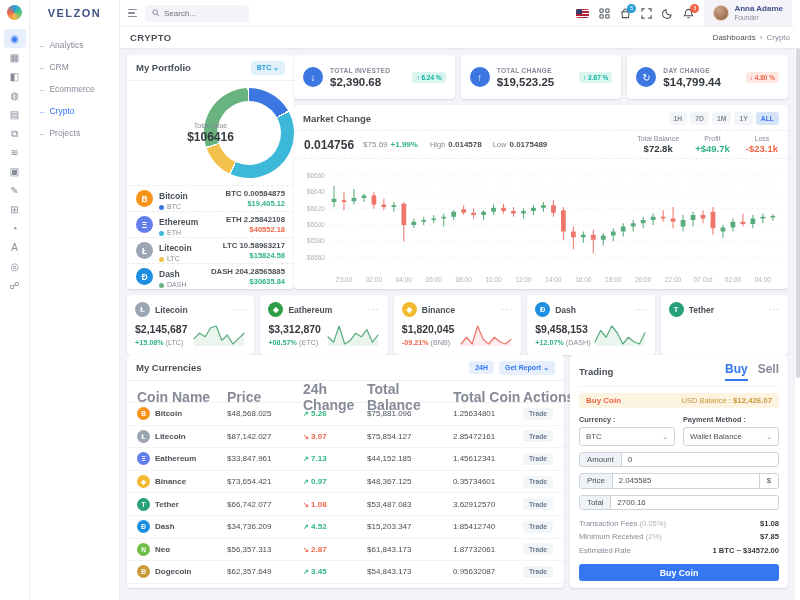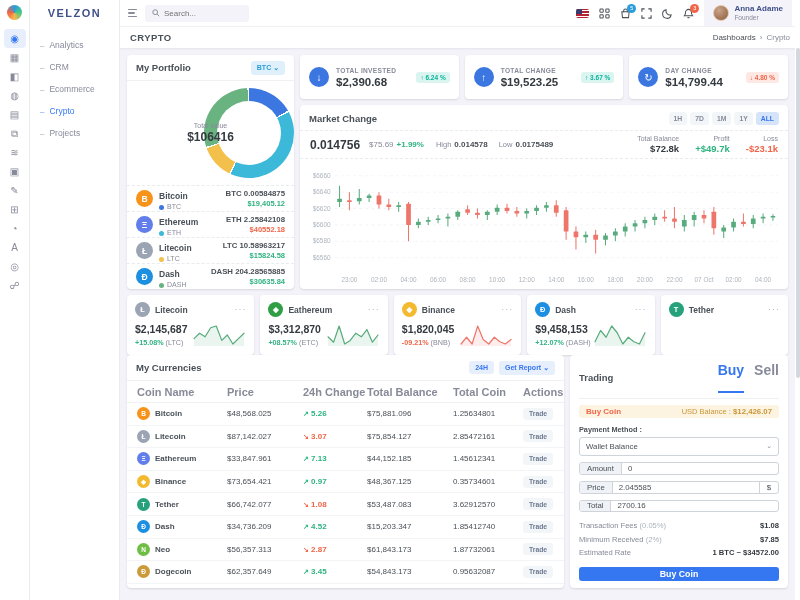--- a/index.html
+++ b/index.html
@@ -36,21 +36,21 @@
 .avatar{width:16px;height:16px;border-radius:50%;background:radial-gradient(circle at 35% 30%,#caa58a,#8a5a3b);border:1px solid #e2c6ad}
 .uname{font-size:8px;font-weight:bold;color:#405189;line-height:1.2}
 .urole{font-size:6.5px;color:#878a99;line-height:1.2}
 .titlebar{height:22px;background:#fff;border-top:1px solid #eff0f2;display:flex;align-items:center;justify-content:space-between;padding:0 10px;box-shadow:0 1px 2px rgba(56,65,74,.08)}
 .ptitle{font-size:9.5px;font-weight:bold;color:#495057;letter-spacing:.4px}
 .crumbs{font-size:8px;color:#878a99;display:flex;gap:4px;align-items:center}
 .crumbs .c1{color:#495057;cursor:pointer}
 
 .content{position:absolute;top:48px;left:0;right:0;bottom:0;padding:7px 12px 0 7px}
 .card{background:#fff;border-radius:4px;box-shadow:0 1px 2px rgba(56,65,74,.15)}
-.row1{display:flex;gap:6px;height:234px}
+.row1{display:flex;height:234px}
 .pcard{width:167px;flex:0 0 auto;display:flex;flex-direction:column}
 .chead{display:flex;align-items:center;justify-content:space-between;padding:0 9px;height:26px;border-bottom:1px solid #eff0f2}
 .ctitle{font-size:9.5px;font-weight:bold;color:#495057}
 .chip{font-size:7px;font-weight:bold;padding:3px 6px;border-radius:3px;cursor:pointer}
 .chip.sky{background:#dff0fa;color:#299cdb}
 .chip.blue{background:#e7effd;color:#3577f1}
 .donut-wrap{display:flex;align-items:center;justify-content:flex-end;position:relative;height:104px}
 .donut{width:90px;height:90px;border-radius:50%;position:relative}
 .donut::after{content:"";position:absolute;inset:13px;background:#fff;border-radius:50%}
 .dcenter{position:absolute;inset:0;display:flex;flex-direction:column;align-items:center;justify-content:center;z-index:1}
@@ -79,21 +79,21 @@
 .ranges{display:flex;gap:3px}
 .rng{font-size:6.8px;font-weight:bold;color:#878a99;background:#f3f6f9;border-radius:3px;padding:3px 5px;cursor:pointer}
 .rng.act{background:#d6e4f9;color:#3577f1}
 .mstrip{display:flex;align-items:center;padding:4px 10px;border-bottom:1px dashed #e9ebec;border-top:1px dashed #e9ebec;margin-top:-1px}
 .mprice{font-size:12px;font-weight:bold;color:#343a40;margin-right:9px}
 .musd{font-size:8px;color:#878a99;margin-right:3px}
 .mpct{font-size:8px;font-weight:bold;color:#2fb380;margin-right:12px}
 .hl{font-size:7.5px;color:#878a99;margin-right:3px}
 .hlv{font-size:8px;font-weight:bold;color:#495057;margin-right:11px}
 .totals{margin-left:auto;display:flex;gap:16px}
-.tot{text-align:right}
+.tot{text-align:center}
 .tlabel{font-size:7px;color:#878a99}
 .tval{font-size:9.5px;font-weight:bold;margin-top:1px;color:#343a40}
 .tval.up{color:#2fb380}.tval.down{color:#f06548}
 .chart{flex:1;min-height:0;padding:2px 4px 0}
 .chart svg{width:100%;height:100%}
 
 .row2{display:flex;gap:6px;height:60px;margin-top:6px}
 .ccard{flex:1;padding:7px 8px 5px;display:flex;flex-direction:column;min-width:0}
 .ctop{display:flex;align-items:center;gap:5px}
 .cicon{width:15px;height:15px;border-radius:50%;color:#fff;font-size:7.5px;font-weight:bold;display:flex;align-items:center;justify-content:center}
@@ -103,32 +103,32 @@
 .cval{font-size:10.5px;font-weight:bold;color:#343a40}
 .cchg{font-size:7.2px;font-weight:bold;margin-top:3px}
 .ccode{color:#878a99;font-weight:normal}
 .cspark{margin-left:auto;width:54px;height:26px}
 
 .row3{display:flex;gap:6px;height:233px}
 .curcard{flex:1;min-width:0;display:flex;flex-direction:column}
 .hbtns{display:flex;gap:5px;align-items:center}
 .tbl{flex:1}
 .tr{display:grid;grid-template-columns:90px 76px 64px 86px 70px 1fr;align-items:center;padding:0 10px;height:22.6px;border-bottom:1px solid #f3f4f6;font-size:8px}
-.tr.head{height:22px;color:#878a99;font-weight:bold;font-size:11px;border-bottom:1px solid #eff0f2}
+.tr.head{height:22px;color:#878a99;font-weight:bold;font-size:14px;border-bottom:1px solid #eff0f2}
 .cell-coin{display:flex;align-items:center;gap:5px}
 .ticon{width:13px;height:13px;border-radius:50%;color:#fff;font-size:6.5px;font-weight:bold;display:flex;align-items:center;justify-content:center}
 .tname{font-weight:bold;color:#495057}
 .chg{font-weight:bold}
 .chg .arw{font-size:7px}
 .trade{display:inline-block;font-size:6.8px;font-weight:bold;color:#6c7a91;background:#f3f6f9;border-radius:3px;padding:2.5px 6px;cursor:pointer}
 
 .trdcard{width:218px;flex:0 0 auto;padding:7px 9px;display:flex;flex-direction:column}
 .trdhead{display:flex;align-items:center;border-bottom:1px solid #eff0f2;padding-bottom:5px}
 .tabs{margin-left:auto;display:flex;gap:10px}
-.tab{font-size:14px;font-weight:bold;color:#878a99;cursor:pointer;padding-bottom:13px}
+.tab{font-size:12px;font-weight:bold;color:#878a99;cursor:pointer;padding-bottom:3px}
 .tab.act{color:#3577f1;border-bottom:2px solid #3577f1}
 .alert{margin-top:6px;background:#fcf3e0;border-radius:3px;height:20px;display:flex;align-items:center;justify-content:space-between;padding:0 7px}
 .al{font-size:8px;font-weight:bold;color:#f06548}
 .ar{font-size:7.5px;color:#c9973a}
 .ar b{font-size:7.8px}
 .frow{display:flex;gap:8px;margin-top:7px}
 .fcol{flex:1;min-width:0}
 .flabel{font-size:7.3px;font-weight:bold;color:#495057;margin-bottom:3px}
 .sel{height:19px;border:1px solid #ced4da;border-radius:3px;display:flex;align-items:center;justify-content:space-between;padding:0 6px;font-size:7.8px;color:#495057;cursor:pointer;background:#fff}
 .sel .chev{color:#878a99;font-size:7px}
@@ -738,20 +738,27 @@
             <span class="tab act">Buy</span>
             <span class="tab">Sell</span>
           </span>
         </div>
         <div class="alert">
           <span class="al">Buy Coin</span>
           <span class="ar"><span>USD Balance :</span> <b>$12,426.07</b></span>
         </div>
         <div class="frow">
           <div class="fcol">
+            <div class="flabel">Currency :</div>
+            <div class="sel">
+                <span>BTC</span>
+                <span class="chev">⌄</span>
+              </div>
+          </div>
+          <div class="fcol">
             <div class="flabel">Payment Method :</div>
             <div class="sel">
                 <span>Wallet Balance</span>
                 <span class="chev">⌄</span>
               </div>
           </div>
         </div>
         <div class="igroup">
           <span class="ipre">Amount</span>
           <input value="0" style="">

